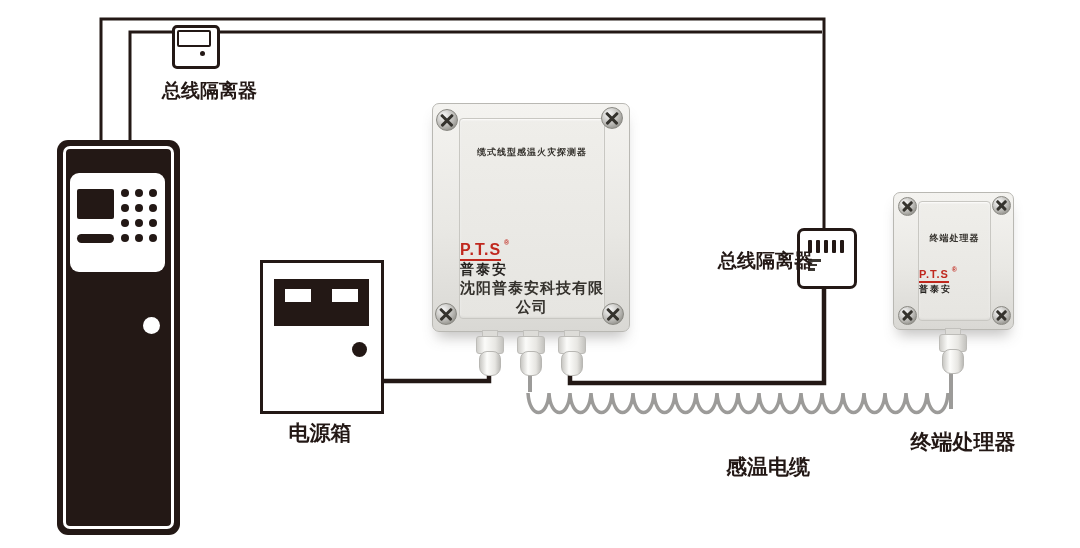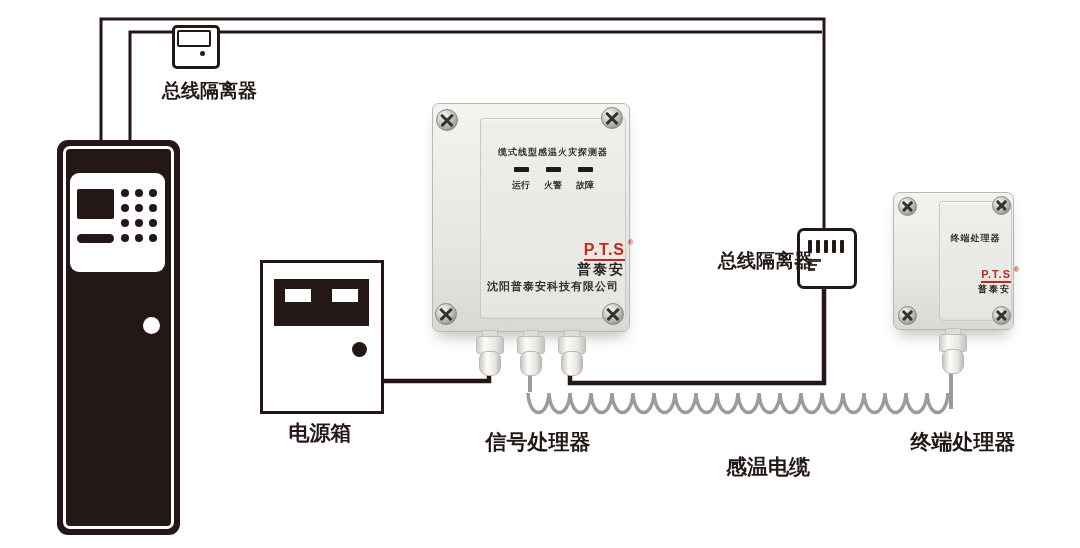--- a/index.html
+++ b/index.html
@@ -44,43 +44,43 @@
   .power .vents i{position:absolute;top:10px;width:26px;height:13px;background:#fff;}
   .power .vents i.s1{left:11px;} .power .vents i.s2{left:58px;}
   .power .dot{position:absolute;left:89px;top:79px;width:15px;height:15px;border-radius:50%;background:var(--line);}
 
   
   .devbox{background:linear-gradient(180deg,#f4f3f0 0%,#e9e8e4 55%,#d9d8d4 100%);
           border:1px solid #b9b8b3;border-radius:7px;z-index:3;
           box-shadow:0 10px 14px -5px rgba(80,78,74,.35);}
   .devbox .inner{position:absolute;background:linear-gradient(180deg,#efeeea,#e6e5e1);
           border:1px solid #c8c7c2;border-radius:4px;
-          box-shadow:inset 0 1px 2px rgba(255,255,255,.9),inset 0 -1px 2px rgba(0,0,0,.06);margin-left:21px;}
+          box-shadow:inset 0 1px 2px rgba(255,255,255,.9),inset 0 -1px 2px rgba(0,0,0,.06);}
   .screw{position:absolute;width:20px;height:20px;border-radius:50%;
          background:radial-gradient(circle at 35% 30%,#fafafa,#b9b8b4 55%,#77766f 100%);
          border:1px solid #8a8983;z-index:4;}
   .screw::before,.screw::after{content:"";position:absolute;left:2px;right:2px;top:50%;height:2.5px;margin-top:-1.25px;
          background:#35332e;border-radius:1px;}
   .screw::before{transform:rotate(45deg);} .screw::after{transform:rotate(-45deg);}
   .screw.small{width:17px;height:17px;}
 
   
   .sp{left:432px;top:103px;width:196px;height:227px;}
   .sp-title{position:absolute;left:0;right:0;top:27px;text-align:center;font-size:9px;font-weight:bold;
             letter-spacing:1px;color:#35322d;}
   .leds{position:absolute;left:0;right:0;top:48px;display:flex;justify-content:center;gap:0;}
   .led-col{width:32px;display:flex;flex-direction:column;align-items:center;gap:7px;}
   .led{width:15px;height:5px;background:#1d1a17;border-radius:1px;}
   .led-name{font-size:9px;font-weight:bold;color:#35322d;}
-  .logo{position:absolute;left:0;right:0;text-align:right;}
+  .logo{position:absolute;left:0;right:0;text-align:left;}
   .pts{display:inline-block;position:relative;color:var(--red);font-weight:800;
        border-bottom:2.5px solid var(--red);line-height:1.05;letter-spacing:1px;}
   .pts sup{font-size:7px;position:absolute;top:-3px;right:-9px;border:0;}
   .brand-cn{font-weight:700;color:#262320;letter-spacing:2px;}
-  .company{position:absolute;left:0;right:0;top:160px;text-align:center;font-size:11px;font-weight:bold;
+  .company{position:absolute;left:0;right:0;top:160px;text-align:center;font-size:15px;font-weight:bold;
            letter-spacing:1px;color:#35322d;}
 
   
   .gland{position:absolute;width:28px;height:46px;z-index:3;}
   .gland .neck{position:absolute;left:7px;top:0;width:14px;height:7px;background:#dddcd8;border:1px solid #c2c1bd;}
   .gland .nut{position:absolute;left:1px;top:6px;width:26px;height:16px;border-radius:3px;
        background:linear-gradient(90deg,#cfceca,#fbfbf9 30%,#e8e7e3 70%,#c4c3bf);border:1px solid #bdbcb8;}
   .gland .dome{position:absolute;left:4px;top:21px;width:20px;height:23px;border-radius:8px 8px 9px 9px;
        background:linear-gradient(90deg,#c9c8c4,#fdfdfb 35%,#e6e5e1 75%,#bcbbb7);border:1px solid #b8b7b3;}
 
@@ -151,34 +151,20 @@
   </div>
   <div class="lbl center" style="left:320px;top:419px;font-size:21px;">电源箱</div>
 
   <div class="abs devbox sp">
     <div class="screw" style="left:3px;top:5px;"></div>
     <div class="screw" style="left:168px;top:3px;"></div>
     <div class="screw" style="left:2px;top:199px;"></div>
     <div class="screw" style="left:169px;top:199px;"></div>
     <div class="inner" style="left:26px;top:14px;width:144px;height:199px;">
       <div class="sp-title">缆式线型感温火灾探测器</div>
-      <div class="leds">
-        <div class="led-col">
-          <div class="led"></div>
-          <div class="led-name">运行</div>
-        </div>
-        <div class="led-col">
-          <div class="led"></div>
-          <div class="led-name">火警</div>
-        </div>
-        <div class="led-col">
-          <div class="led"></div>
-          <div class="led-name">故障</div>
-        </div>
-      </div>
       <div class="logo" style="top:122px;font-size:16px;">
         <span class="pts"><span>P.T.S</span><sup>®</sup></span>
       </div>
       <div class="logo brand-cn" style="top:142px;font-size:14px;">普泰安</div>
       <div class="company">沈阳普泰安科技有限公司</div>
     </div>
   </div>
   <div class="gland" style="left:475px;top:330px;">
     <div class="neck"></div>
       <div class="nut"></div>
@@ -187,21 +173,20 @@
   <div class="gland" style="left:516px;top:330px;">
     <div class="neck"></div>
       <div class="nut"></div>
       <div class="dome"></div>
   </div>
   <div class="gland" style="left:557px;top:330px;">
     <div class="neck"></div>
       <div class="nut"></div>
       <div class="dome"></div>
   </div>
-  <div class="lbl center" style="left:538px;top:428px;font-size:21px;">信号处理器</div>
 
   <div class="abs module">
     <div class="slots">
         <i></i>
         <i></i>
         <i></i>
         <i></i>
         <i></i>
       </div>
     <div class="fine">

